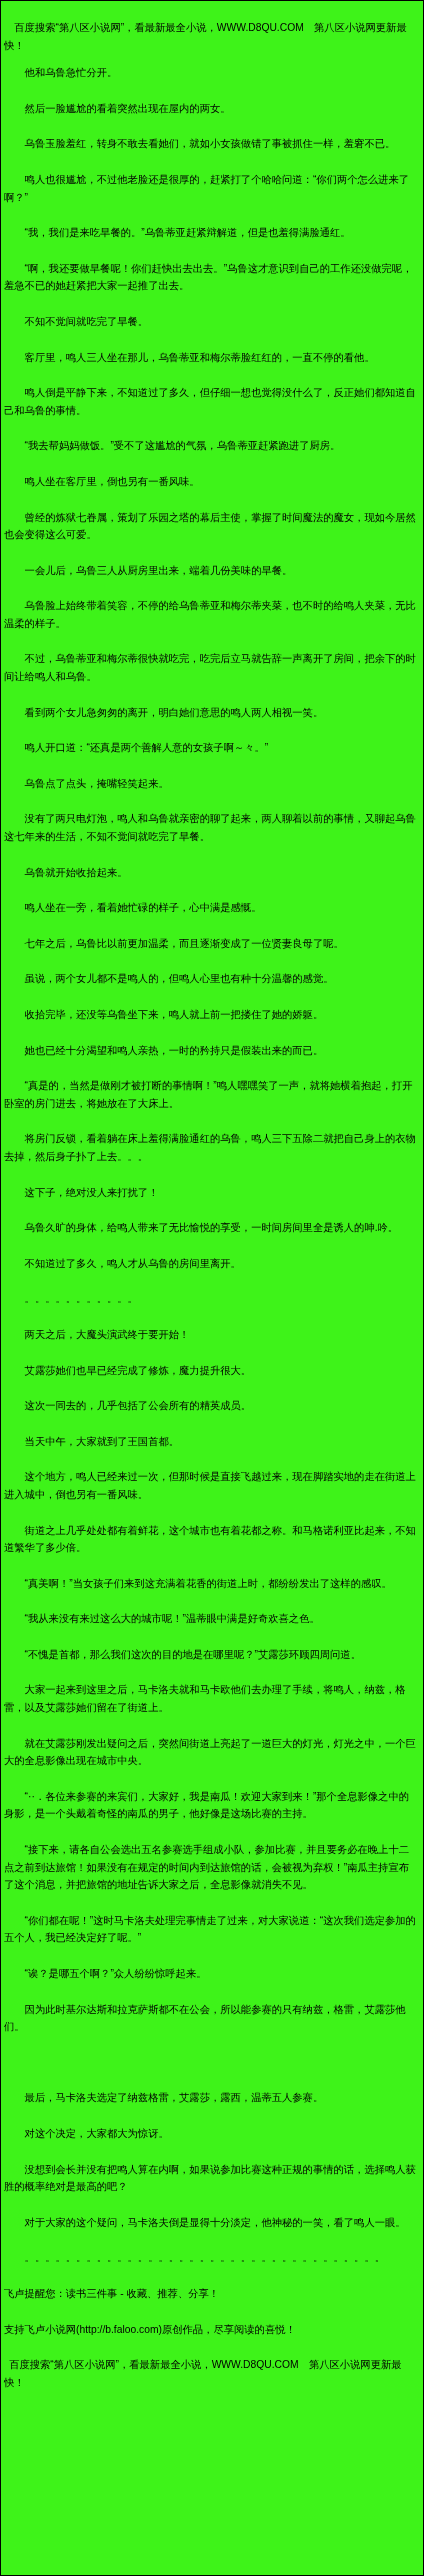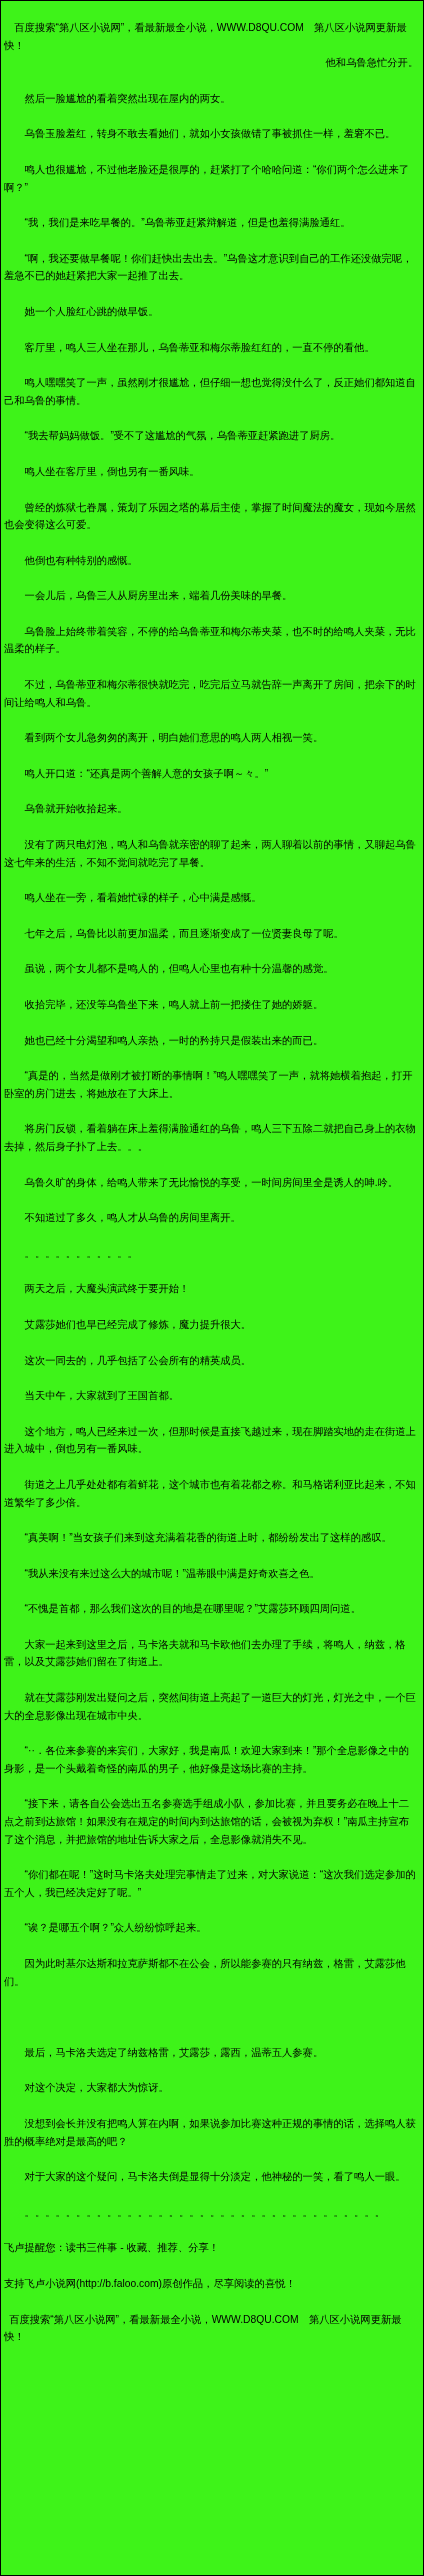--- a/index.html
+++ b/index.html
@@ -20,21 +20,21 @@
     margin: 0;
     text-indent: 1em;
     word-break: break-all;
   }
   .para {
     margin: 0 0 18px 0;
     text-indent: 2em;
     min-height: 17.6px;
     word-break: break-all;
   }
-  .content .para:first-child { margin-top: 0; text-align: right; }
+  .content .para:first-child { margin-top: 10px; }
   .footer-line {
     margin: 16px 0 18px 0;
     text-indent: 0;
     word-break: break-all;
   }
   .footer-promo { text-indent: 0.5em; margin-bottom: 0; }
   .separator { letter-spacing: 0; }
 </style>
 </head>
 <body style="background: rgb(62, 243, 25); color: rgb(0, 0, 0); border-color: rgb(0, 0, 0);">
@@ -43,41 +43,42 @@
 
   <p class="header-line">百度搜索“第八区小说网”，看最新最全小说，WWW.D8QU.COM　第八区小说网更新最快！</p>
 
   <div class="content">
       <p class="para">他和乌鲁急忙分开。</p>
       <p class="para">然后一脸尴尬的看着突然出现在屋内的两女。</p>
       <p class="para">乌鲁玉脸羞红，转身不敢去看她们，就如小女孩做错了事被抓住一样，羞窘不已。</p>
       <p class="para">鸣人也很尴尬，不过他老脸还是很厚的，赶紧打了个哈哈问道：“你们两个怎么进来了啊？”</p>
       <p class="para">“我，我们是来吃早餐的。”乌鲁蒂亚赶紧辩解道，但是也羞得满脸通红。</p>
       <p class="para">“啊，我还要做早餐呢！你们赶快出去出去。”乌鲁这才意识到自己的工作还没做完呢，羞急不已的她赶紧把大家一起推了出去。</p>
-      <p class="para">她一个人脸红心跳的做早饭。</p>
+      <p class="para">不知不觉间就吃完了早餐。</p>
       <p class="para">客厅里，鸣人三人坐在那儿，乌鲁蒂亚和梅尔蒂脸红红的，一直不停的看他。</p>
-      <p class="para">鸣人嘿嘿笑了一声，虽然刚才很尴尬，但仔细一想也觉得没什么了，反正她们都知道自己和乌鲁的事情。</p>
+      <p class="para">鸣人倒是平静下来，不知道过了多久，但仔细一想也觉得没什么了，反正她们都知道自己和乌鲁的事情。</p>
       <p class="para">“我去帮妈妈做饭。”受不了这尴尬的气氛，乌鲁蒂亚赶紧跑进了厨房。</p>
       <p class="para">鸣人坐在客厅里，倒也另有一番风味。</p>
       <p class="para">曾经的炼狱七眷属，策划了乐园之塔的幕后主使，掌握了时间魔法的魔女，现如今居然也会变得这么可爱。</p>
-      <p class="para">他倒也有种特别的感慨。</p>
       <p class="para">一会儿后，乌鲁三人从厨房里出来，端着几份美味的早餐。</p>
       <p class="para">乌鲁脸上始终带着笑容，不停的给乌鲁蒂亚和梅尔蒂夹菜，也不时的给鸣人夹菜，无比温柔的样子。</p>
       <p class="para">不过，乌鲁蒂亚和梅尔蒂很快就吃完，吃完后立马就告辞一声离开了房间，把余下的时间让给鸣人和乌鲁。</p>
       <p class="para">看到两个女儿急匆匆的离开，明白她们意思的鸣人两人相视一笑。</p>
       <p class="para">鸣人开口道：“还真是两个善解人意的女孩子啊～々。”</p>
+      <p class="para">乌鲁点了点头，掩嘴轻笑起来。</p>
+      <p class="para">没有了两只电灯泡，鸣人和乌鲁就亲密的聊了起来，两人聊着以前的事情，又聊起乌鲁这七年来的生活，不知不觉间就吃完了早餐。</p>
       <p class="para">乌鲁就开始收拾起来。</p>
-      <p class="para">没有了两只电灯泡，鸣人和乌鲁就亲密的聊了起来，两人聊着以前的事情，又聊起乌鲁这七年来的生活，不知不觉间就吃完了早餐。</p>
       <p class="para">鸣人坐在一旁，看着她忙碌的样子，心中满是感慨。</p>
       <p class="para">七年之后，乌鲁比以前更加温柔，而且逐渐变成了一位贤妻良母了呢。</p>
       <p class="para">虽说，两个女儿都不是鸣人的，但鸣人心里也有种十分温馨的感觉。</p>
       <p class="para">收拾完毕，还没等乌鲁坐下来，鸣人就上前一把搂住了她的娇躯。</p>
       <p class="para">她也已经十分渴望和鸣人亲热，一时的矜持只是假装出来的而已。</p>
       <p class="para">“真是的，当然是做刚才被打断的事情啊！”鸣人嘿嘿笑了一声，就将她横着抱起，打开卧室的房门进去，将她放在了大床上。</p>
       <p class="para">将房门反锁，看着躺在床上羞得满脸通红的乌鲁，鸣人三下五除二就把自己身上的衣物去掉，然后身子扑了上去。。。</p>
+      <p class="para">这下子，绝对没人来打扰了！</p>
       <p class="para">乌鲁久旷的身体，给鸣人带来了无比愉悦的享受，一时间房间里全是诱人的呻.吟。</p>
       <p class="para">不知道过了多久，鸣人才从乌鲁的房间里离开。</p>
       <p class="para separator">。。。。。。。。。。。</p>
       <p class="para">两天之后，大魔头演武终于要开始！</p>
       <p class="para">艾露莎她们也早已经完成了修炼，魔力提升很大。</p>
       <p class="para">这次一同去的，几乎包括了公会所有的精英成员。</p>
       <p class="para">当天中午，大家就到了王国首都。</p>
       <p class="para">这个地方，鸣人已经来过一次，但那时候是直接飞越过来，现在脚踏实地的走在街道上进入城中，倒也另有一番风味。</p>
       <p class="para">街道之上几乎处处都有着鲜花，这个城市也有着花都之称。和马格诺利亚比起来，不知道繁华了多少倍。</p>
       <p class="para">“真美啊！”当女孩子们来到这充满着花香的街道上时，都纷纷发出了这样的感叹。</p>

